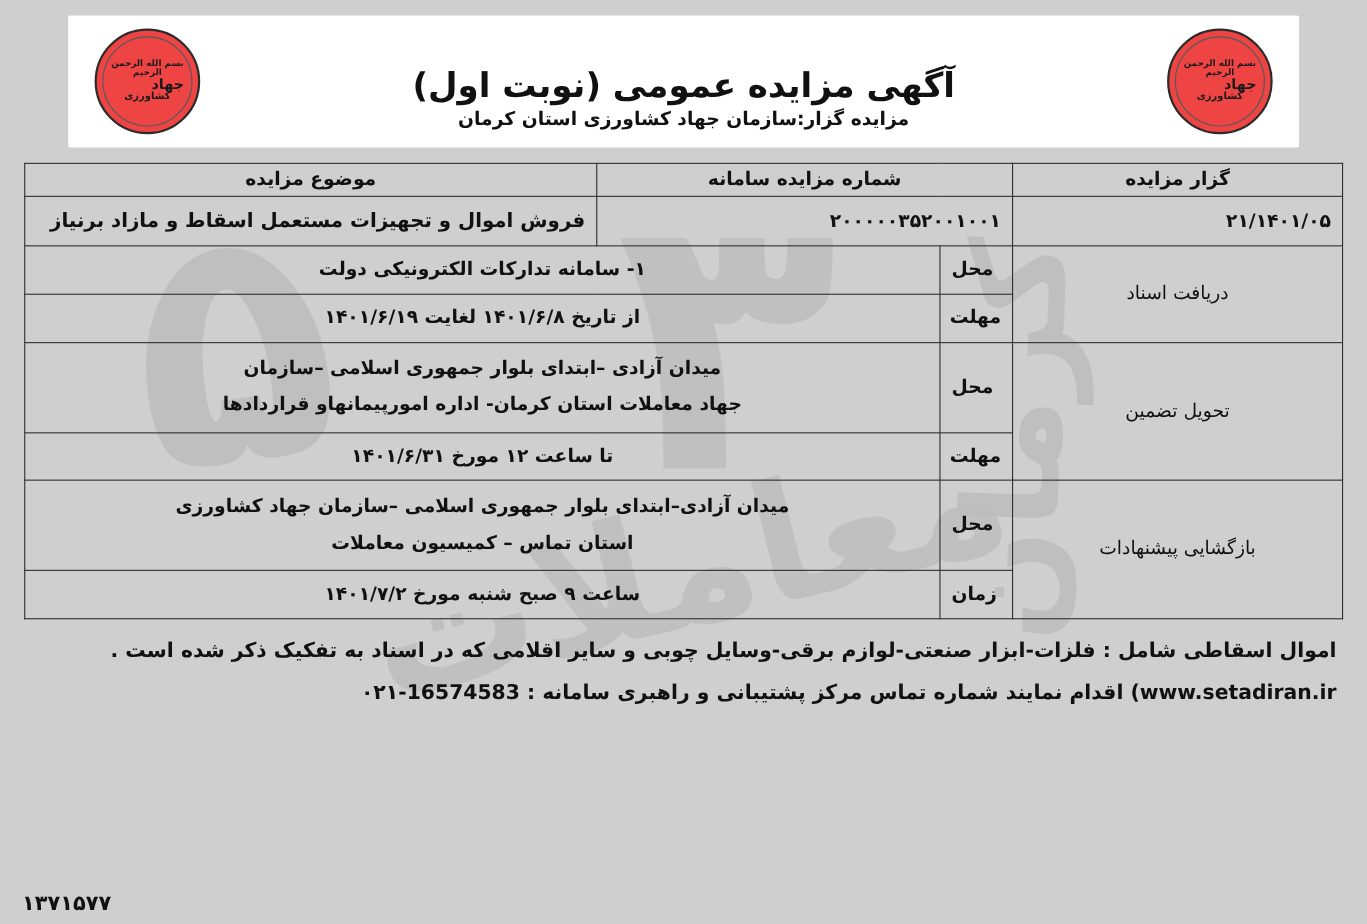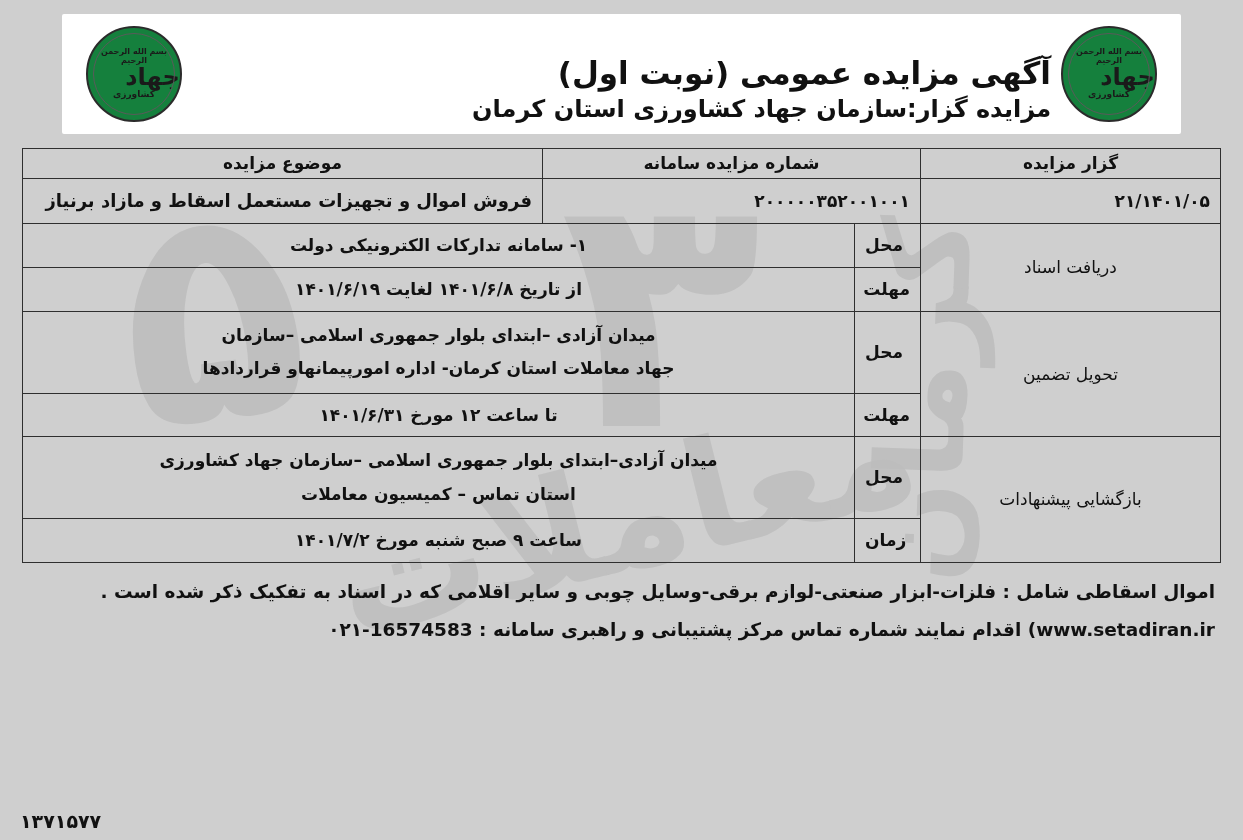--- a/index.html
+++ b/index.html
@@ -60,54 +60,55 @@
   }
   .logo {
     width: 92px;
     height: 92px;
     border-radius: 50%;
     border: 2px solid #2b2b2b;
     display: flex;
     align-items: center;
     justify-content: center;
     flex: 0 0 auto;
-    background: #15803d;
+    background: #ef4444;
     position: relative;
   }
   .logo:before {
     content: "";
     position: absolute;
     left: 5px; top: 5px; right: 5px; bottom: 5px;
     border-radius: 50%;
     border: 1px solid #5a5a5a;
   }
   .logo .logo-inner {
     text-align: center;
     line-height: 1.05;
     font-weight: bold;
     color: #1a1a1a;
   }
   .logo .logo-top { font-size: 8px; letter-spacing: 0; }
-  .logo .logo-mid { font-size: 24px; margin-left: 37px; }
+  .logo .logo-mid { font-size: 13px; margin-left: 37px; }
   .logo .logo-bot { font-size: 9px; }
 
   .header-titles {
     flex: 1 1 auto;
+    text-align: center;
     padding: 0 10px;
     margin-top: 32px;
   }
   .title-1 {
     font-size: 31px;
     font-weight: bold;
     color: #111;
     line-height: 1.25;
     white-space: nowrap;
   }
   .title-2 {
-    font-size: 24px;
+    font-size: 17px;
     font-weight: bold;
     color: #111;
     line-height: 1.35;
     white-space: nowrap;
   }
 
   
   .tbl-wrap {
     position: relative;
     z-index: 2;

